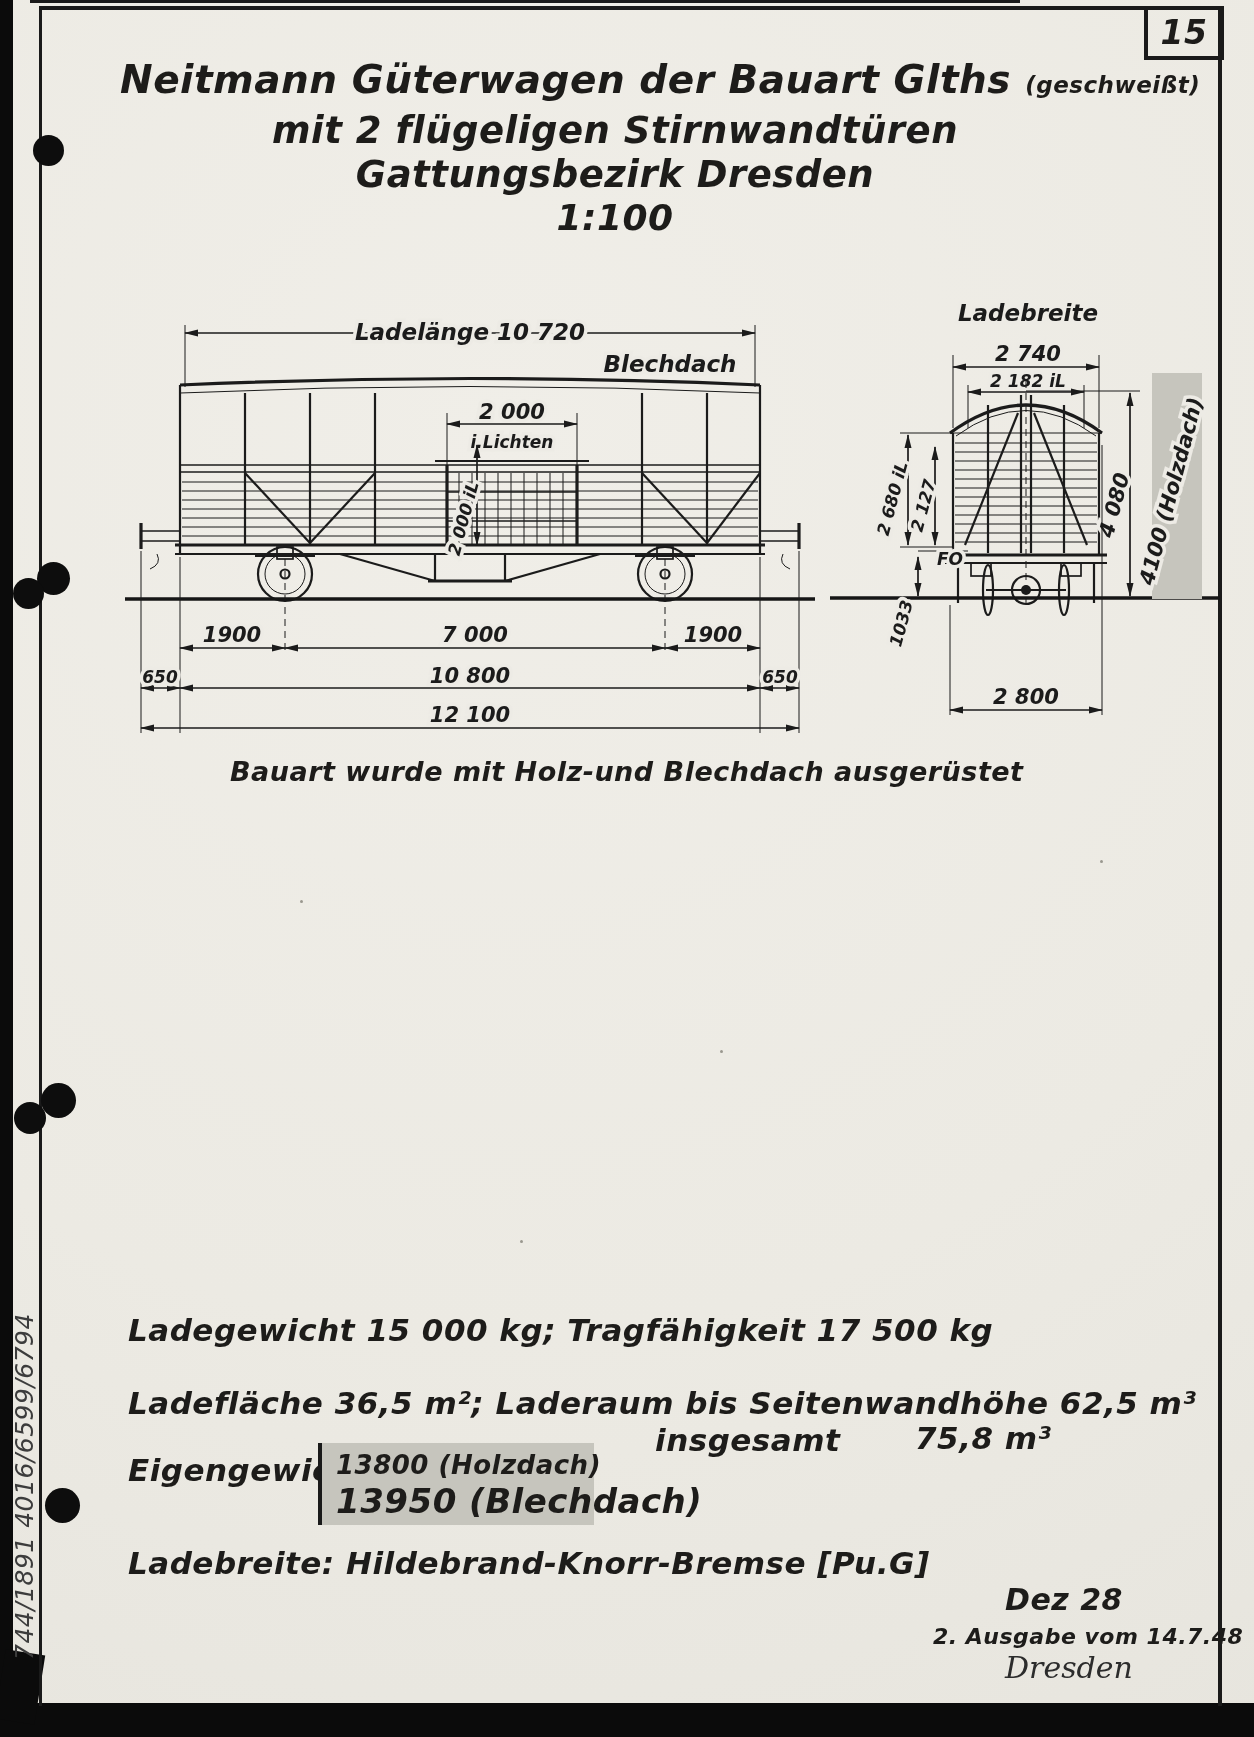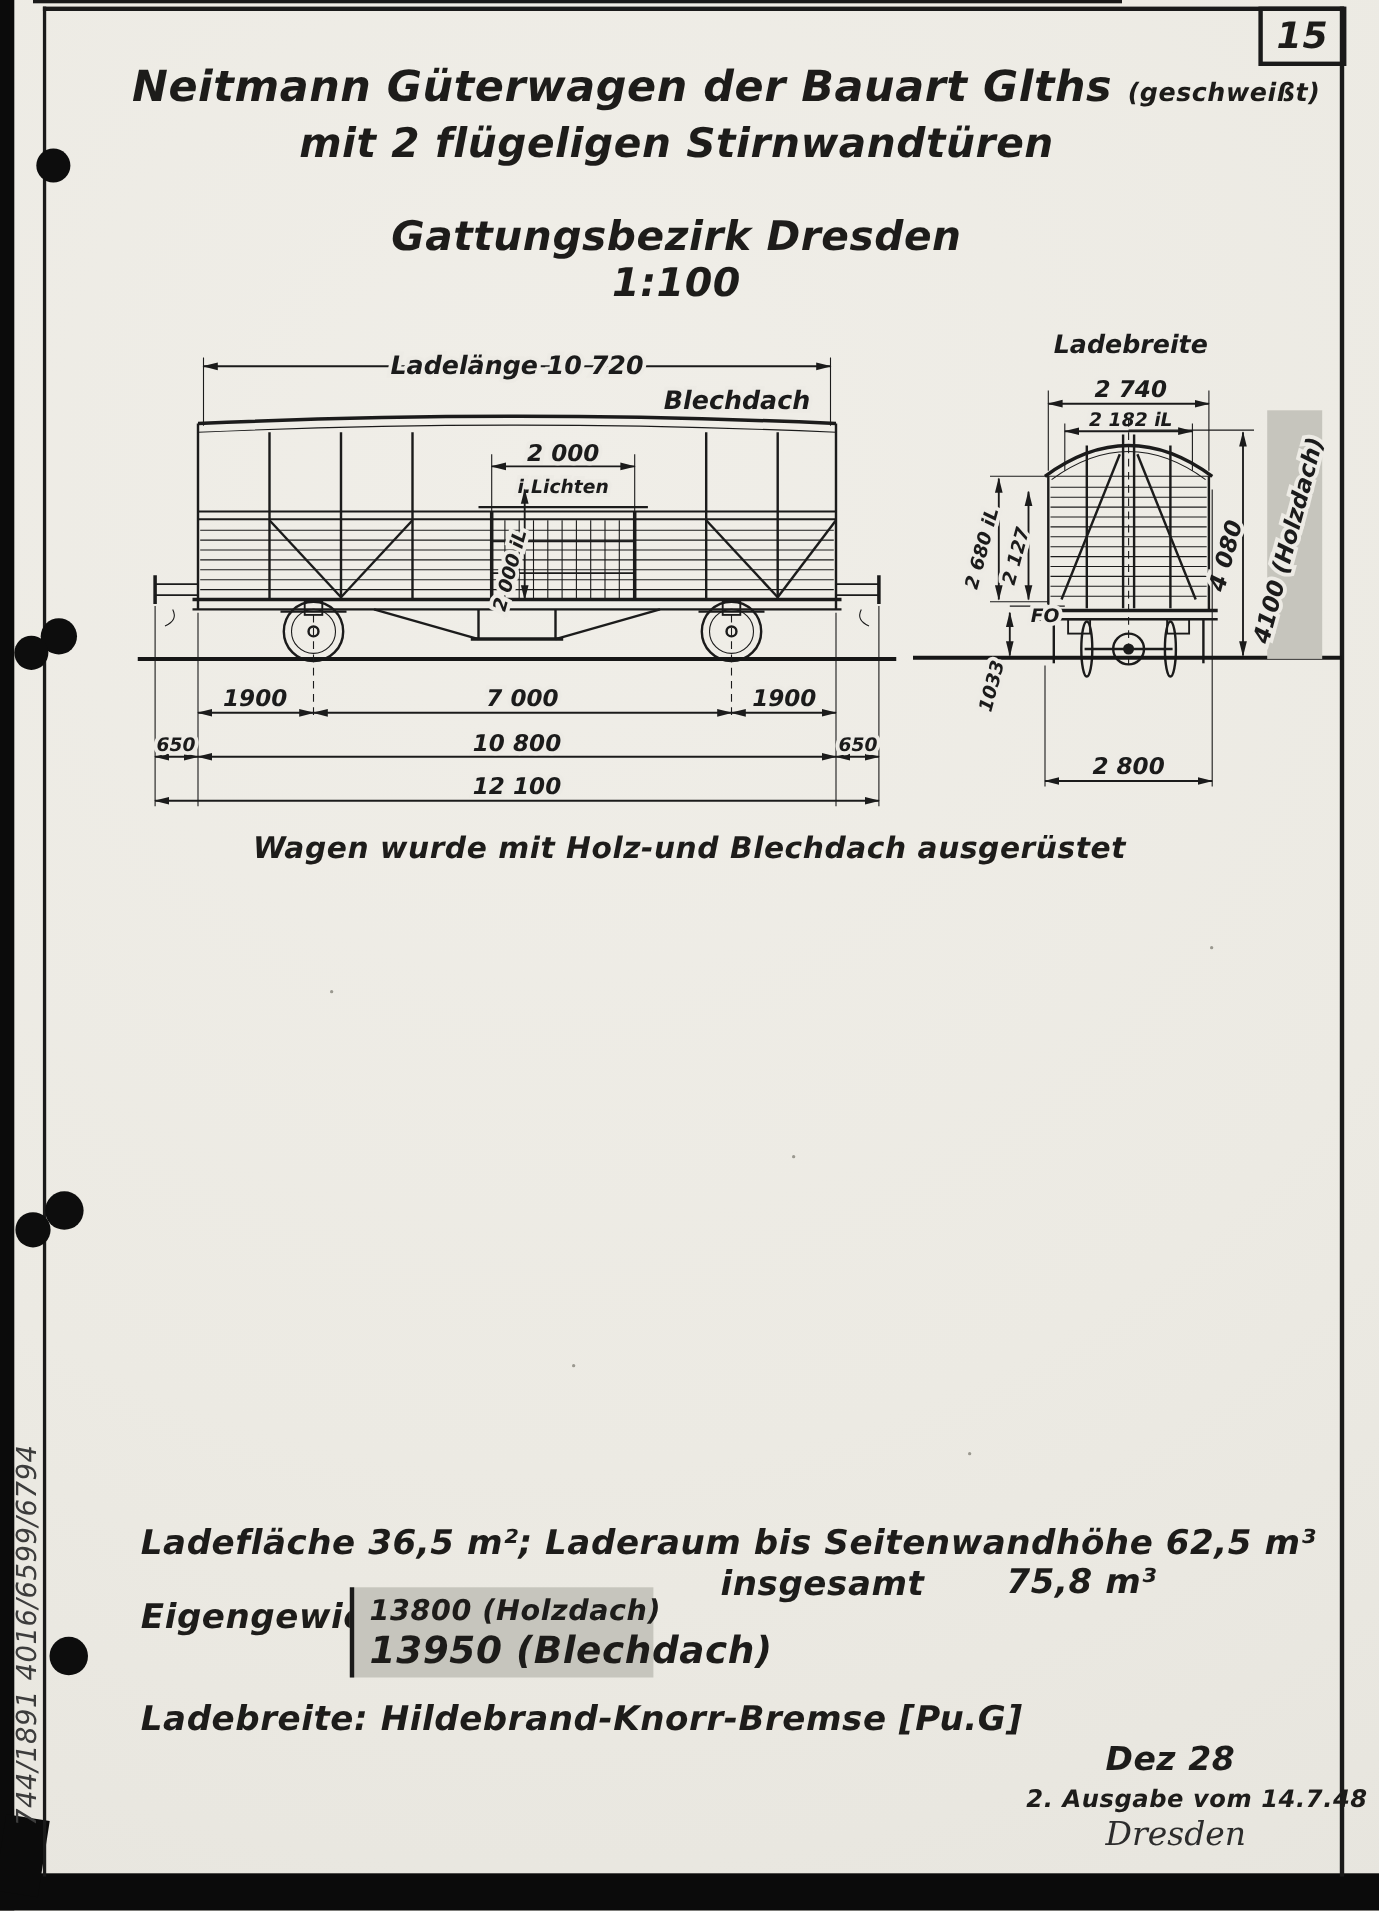--- a/index.html
+++ b/index.html
@@ -49,21 +49,21 @@
   <div class="punch" style="left:41px;top:1083px;width:35px;height:35px;"></div>
   <div class="punch" style="left:14px;top:1102px;width:32px;height:32px;"></div>
   <div class="punch" style="left:45px;top:1488px;width:35px;height:35px;"></div>
 
   <div class="abs" style="left:120px;top:56px;width:990px;text-align:center;">
     <div class="hand" style="font-size:39px;line-height:48px;">
       <span>Neitmann Güterwagen der Bauart Glths</span>
       <span style="font-size:23px;">(geschweißt)</span>
     </div>
     <div class="hand" style="font-size:37px;line-height:44px;">mit 2 flügeligen Stirnwandtüren</div>
-    <div class="hand" style="font-size:37px;line-height:44px;margin-top:40px;">Gattungsbezirk Dresden</div>
+    <div class="hand" style="font-size:37px;line-height:44px;">Gattungsbezirk Dresden</div>
     <div class="hand" style="font-size:36px;line-height:42px;">1:100</div>
   </div>
 
   <svg class="abs" style="left:125px;top:315px;" width="690" height="465" viewBox="0 0 690 465" role="img">
     <defs>
       <marker id="sE" markerWidth="14" markerHeight="10" refX="13" refY="5" orient="auto" markerUnits="userSpaceOnUse">
         <path d="M0,1.5 L14,5 L0,8.5 Z" fill="#1b1b1b"></path>
         </marker>
       <marker id="sS" markerWidth="14" markerHeight="10" refX="1" refY="5" orient="auto" markerUnits="userSpaceOnUse">
         <path d="M14,1.5 L0,5 L14,8.5 Z" fill="#1b1b1b"></path>
@@ -298,22 +298,23 @@
     </g>
 
     <g>
       <line class="thin" x1="160" y1="310" x2="160" y2="420"></line>
       <line class="thin" x1="312" y1="150" x2="312" y2="420"></line>
       <line class="ln" x1="160" y1="415" x2="312" y2="415" marker-start="url(#eS)" marker-end="url(#eE)"></line>
       <text class="d" x="236" y="409">2 800</text>
     </g>
   </svg>
 
-  <div class="abs hand" style="left:230px;top:756px;width:680px;text-align:center;font-size:27px;">Wagen wurde mit Holz-und Blechdach ausgerüstet</div>
-
+  <div class="abs hand" style="left:230px;top:756px;width:680px;text-align:center;font-size:27px;">Bauart wurde mit Holz-und Blechdach ausgerüstet</div>
+
+  <div class="abs hand" style="left:128px;top:1312px;font-size:31px;">Ladegewicht  15 000 kg; Tragfähigkeit   17 500 kg</div>
   <div class="abs hand" style="left:128px;top:1385px;font-size:31px;">Ladefläche   36,5 m²;  Laderaum bis Seitenwandhöhe 62,5 m³</div>
   <div class="abs hand" style="left:655px;top:1422px;font-size:31px;">insgesamt</div>
   <div class="abs hand" style="left:915px;top:1420px;font-size:31px;">75,8 m³</div>
 
   <div class="abs hand" style="left:128px;top:1452px;font-size:31px;">Eigengewicht</div>
   <div class="abs" style="left:318px;top:1443px;width:276px;height:82px;background:#c6c5bd;border-left:4px solid #1a1a1a;padding:4px 0 0 14px;box-sizing:border-box;">
     <div class="hand" style="font-size:26px;line-height:36px;">13800 (Holzdach)</div>
     <div class="hand" style="font-size:34px;line-height:36px;">13950 (Blechdach)</div>
   </div>
 

